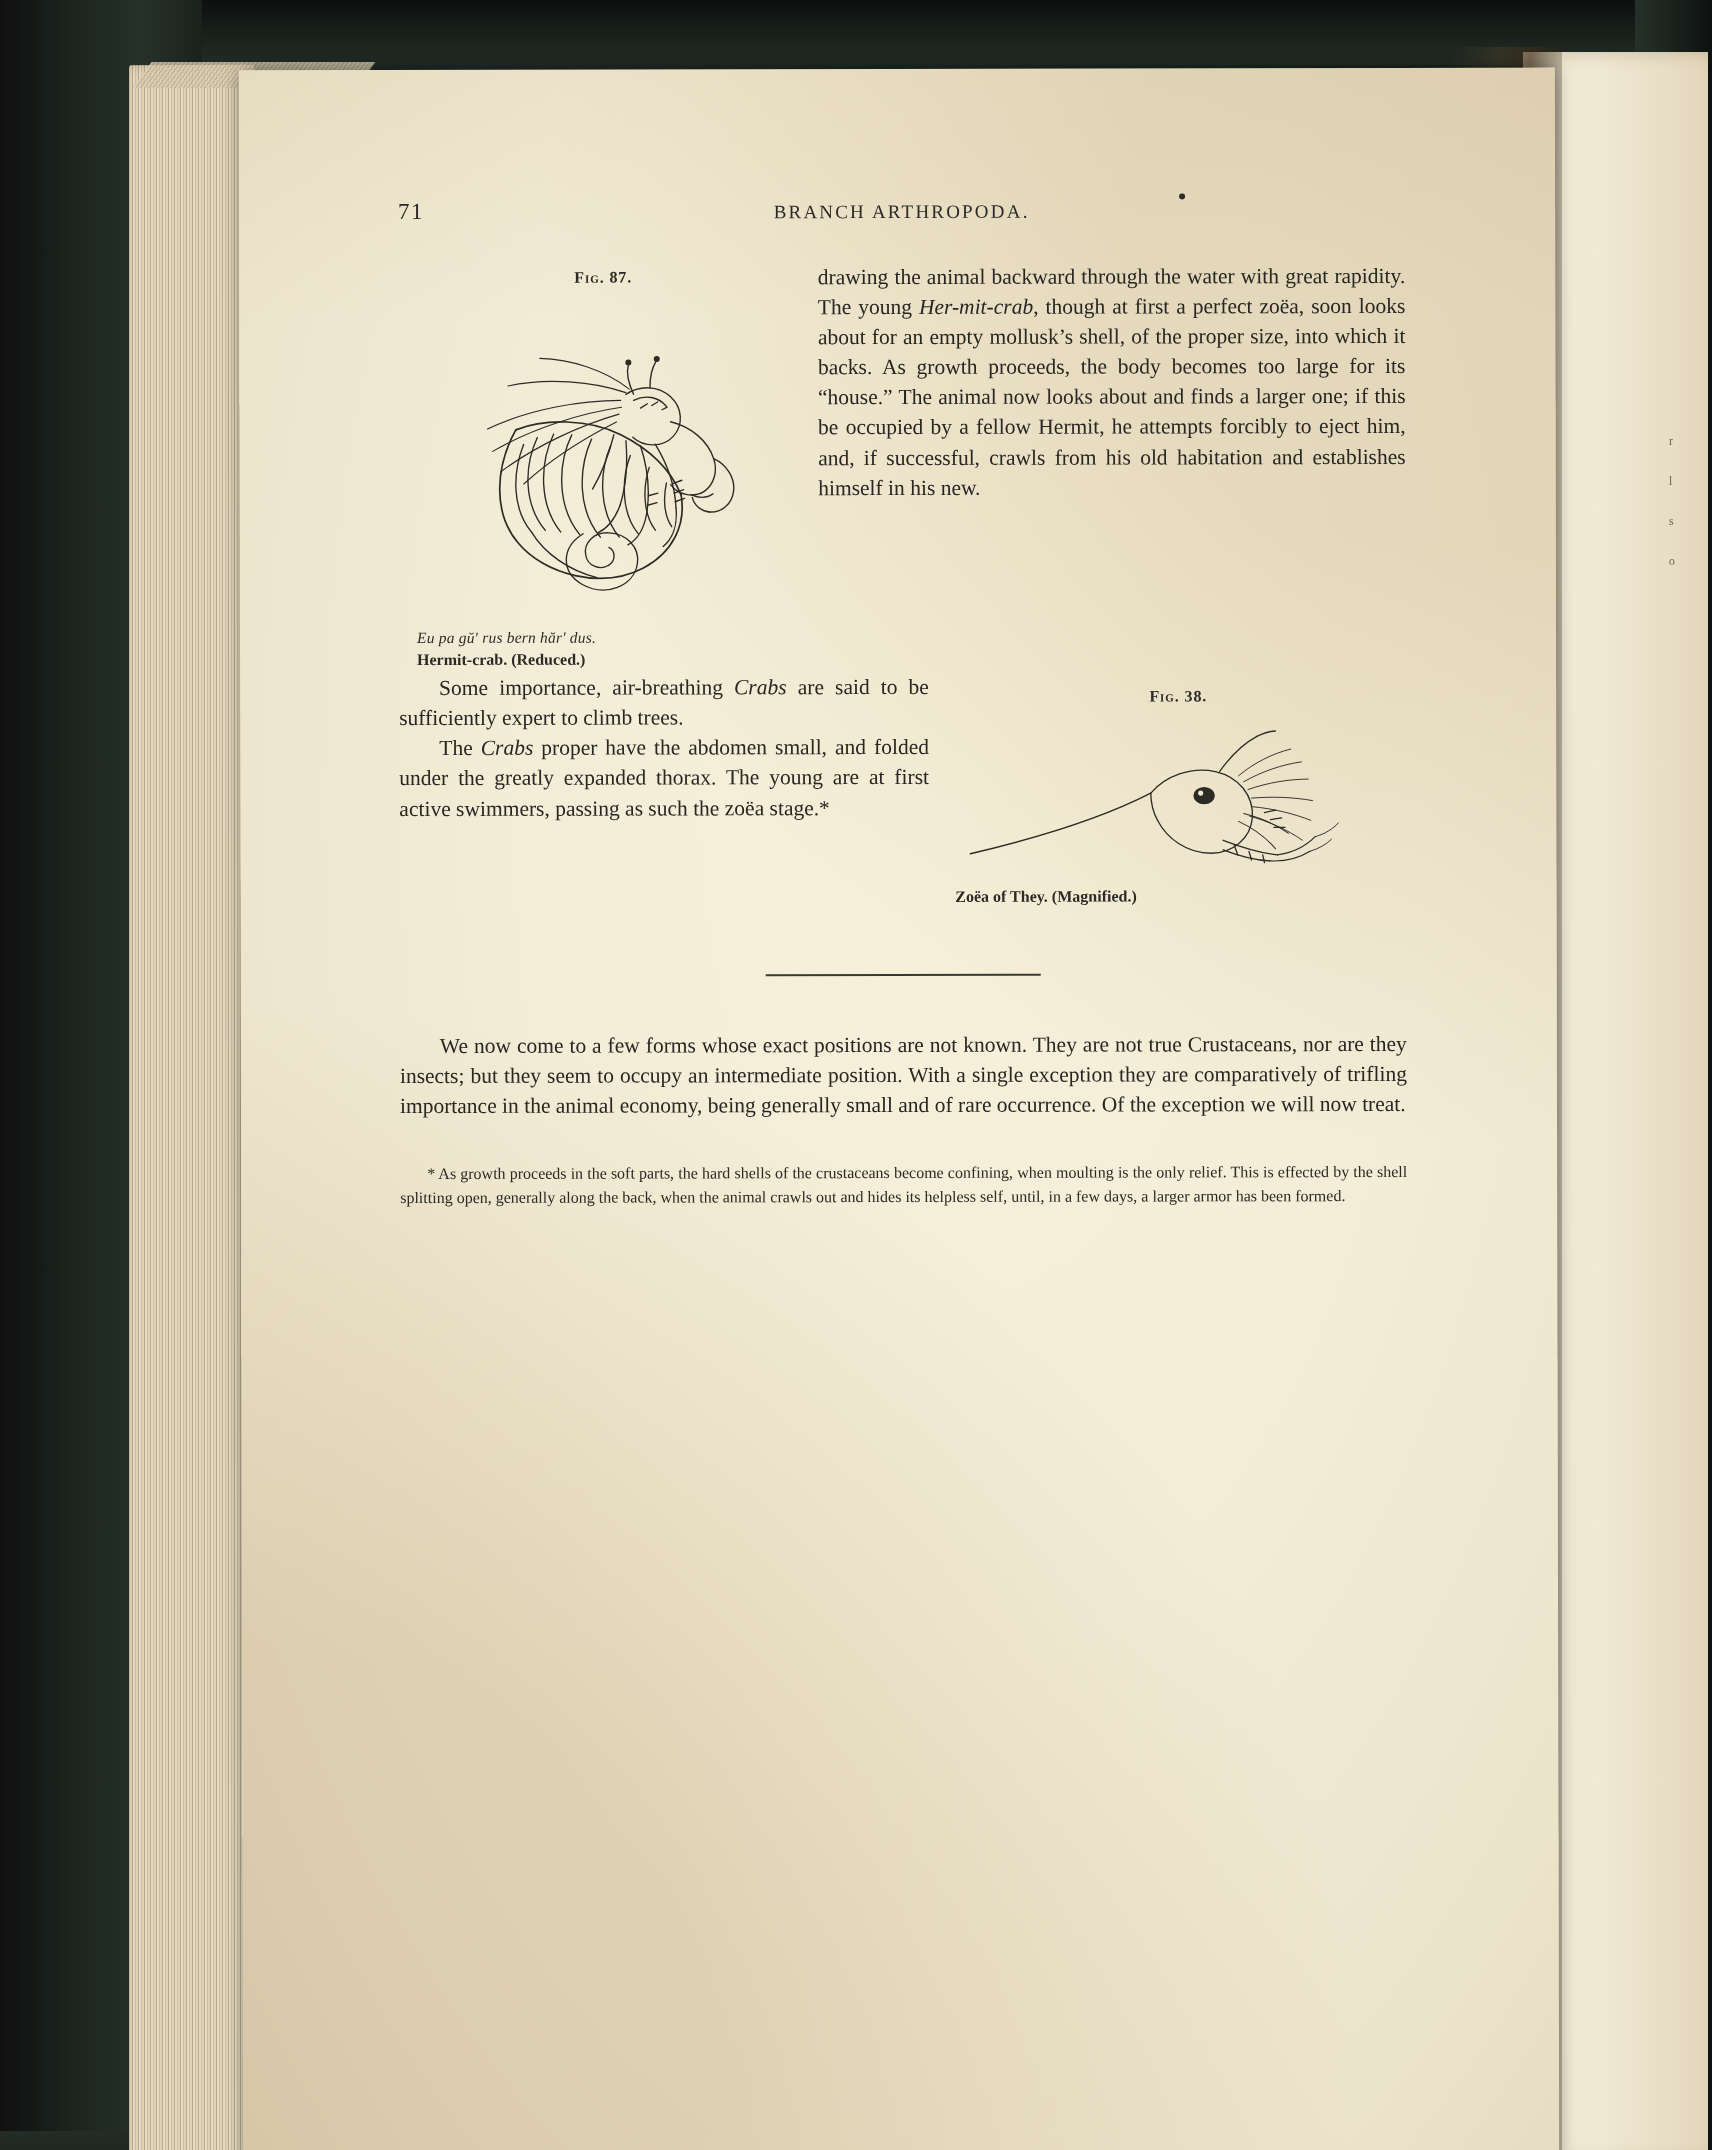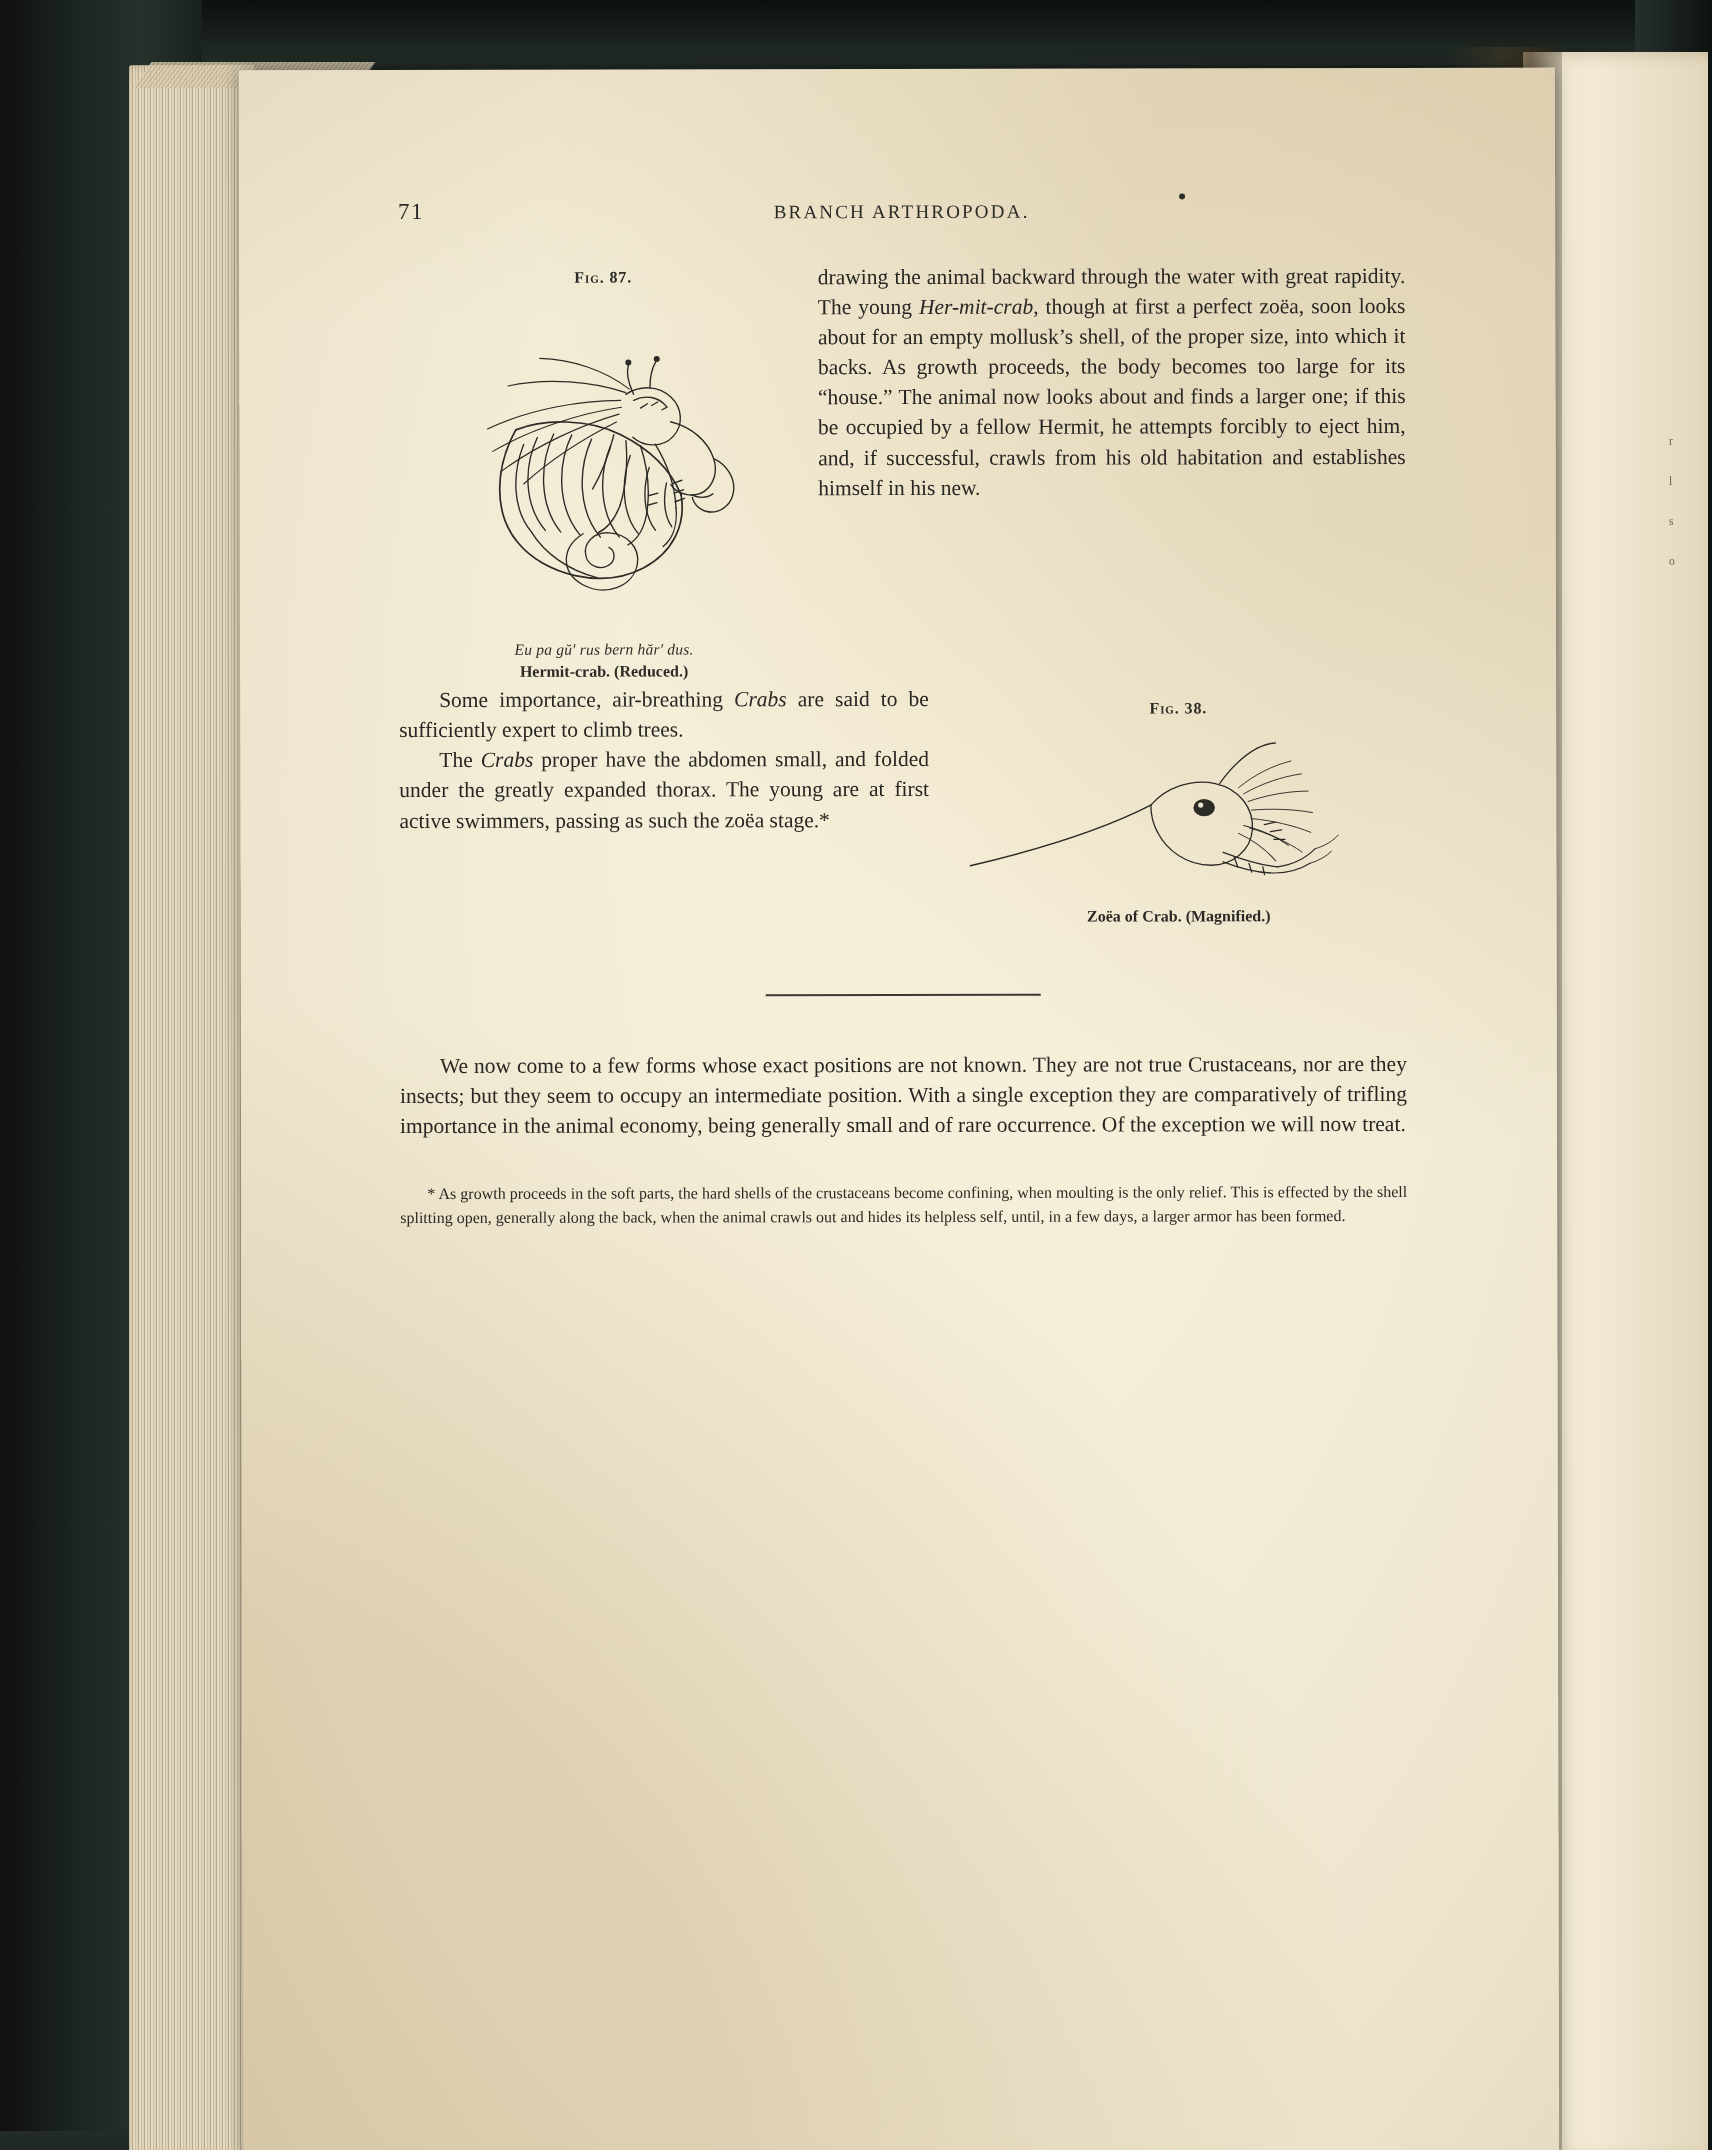--- a/index.html
+++ b/index.html
@@ -179,23 +179,23 @@
     text-align: center;
     font-size: 16px;
     letter-spacing: 0.9px;
     color: #2b2a26;
     font-variant: small-caps;
     margin-bottom: 6px;
     font-weight: bold;
   }
   .fig-art { display:block; margin: 0 auto; }
   .fig-caption {
-    text-align: center;
+    text-align: left;
     color: #2b2a26;
-    margin-top: 12px;
+    margin-top: 0;
   }
   .fig-caption .sci {
     display:block;
     font-style: italic;
     font-size: 15.5px;
     letter-spacing: 0.2px;
   }
   .fig-caption .common {
     display:block;
     font-size: 16px;
@@ -360,21 +360,21 @@
           <path d="M604 300 C646 316 690 330 730 334" stroke-width="3.2"></path>
           <path d="M630 312 l8 22 M664 326 l6 20 M696 334 l4 18"></path>
 
           <path d="M712 348 C746 350 780 342 806 326" stroke-width="2.8"></path>
           <path d="M730 334 C764 330 796 314 818 292" stroke-width="2.8"></path>
           <path d="M806 326 C826 320 844 310 856 298" stroke-width="2.2"></path>
           <path d="M818 292 C840 286 860 274 872 260" stroke-width="2.2"></path>
         </svg>
 
         <figcaption class="fig-caption">
-          <span class="common">Zoëa of Crab.   (Magnified.)</span>
+          <span class="common">Zoëa of They.   (Magnified.)</span>
         </figcaption>
       </figure>
 
       <p class="indent"><span>Some importance, air-breathing </span><em>Crabs</em><span> are said to be sufficiently expert to climb trees.</span></p>
 
       <p class="indent"><span>The </span><em>Crabs</em><span> proper have the abdomen small, and folded under the greatly expanded thorax. The young are at first active swimmers, passing as such the zoëa stage.*</span></p>
 
       <div class="clear"></div>
 
       <div class="rule"></div>

